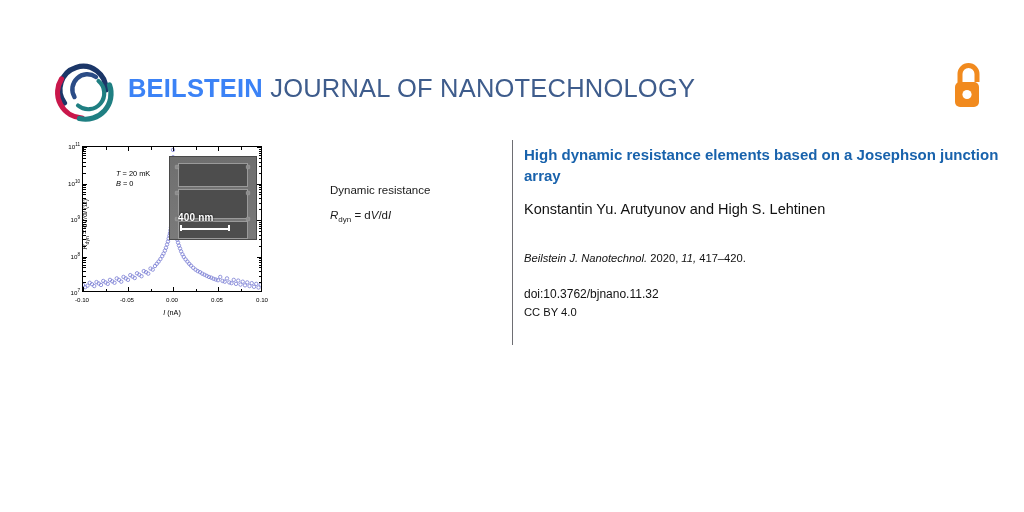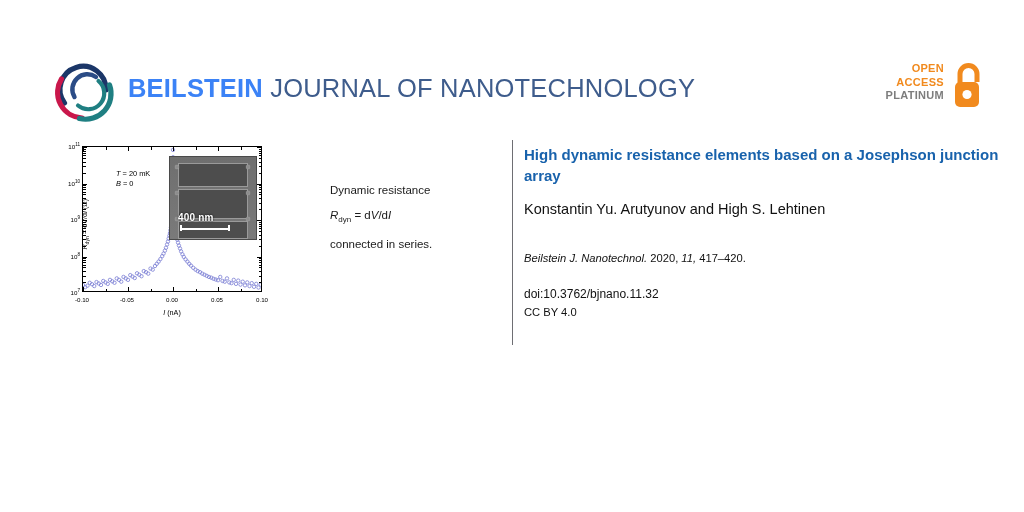--- a/index.html
+++ b/index.html
@@ -254,25 +254,20 @@
 
       <path d="M 46.5 24 A 15.5 15.5 0 0 1 26 48.5" fill="none" stroke="#1f7f82" stroke-width="4.2" stroke-linecap="round"></path>
     </svg>
   </div>
 
   <div id="journal-wordmark">
     <span class="wm-bold">BEILSTEIN</span><span class="wm-light"> JOURNAL OF NANOTECHNOLOGY</span>
   </div>
 
   <div id="open-access-badge">
-    <div id="oa-text">
-      <span class="oa-orange">OPEN</span>
-      <span class="oa-orange">ACCESS</span>
-      <span class="oa-gray">PLATINUM</span>
-    </div>
     <div id="oa-lock-icon">
       <svg width="34" height="50" viewBox="0 0 34 50">
 
         <path d="M 10 24 L 10 14 A 8.5 8.5 0 0 1 27 14 L 27 22" fill="none" stroke="#f18a1e" stroke-width="5"></path>
 
         <rect x="5" y="22" width="24" height="25" rx="5" ry="5" fill="#f18a1e"></rect>
 
         <circle cx="17" cy="34.5" r="4.6" fill="#ffffff"></circle>
       </svg>
     </div>
@@ -520,21 +515,20 @@
     <div class="ylabel-val" style="left: -1px; width: 26px; top: 152px;">10<sup style="font-size:4.6px">7</sup></div>
     <div class="ylabel-val" style="left: -1px; width: 26px; top: 115.5px;">10<sup style="font-size:4.6px">8</sup></div>
     <div class="ylabel-val" style="left: -1px; width: 26px; top: 79px;">10<sup style="font-size:4.6px">9</sup></div>
     <div class="ylabel-val" style="left: -1px; width: 26px; top: 42.5px;">10<sup style="font-size:4.6px">10</sup></div>
     <div class="ylabel-val" style="left: -1px; width: 26px; top: 6px;">10<sup style="font-size:4.6px">11</sup></div>
   </div>
 
 <div id="abstract-caption">
   <div>Dynamic resistance</div>
   <div><i>R</i><sub>dyn</sub><span> = d<i>V</i>/d<i>I</i></span></div>
-  <div>connected in series.</div>
 </div>
 
 <div id="article-title">High dynamic resistance elements based on a Josephson junction array</div>
 <div id="article-authors">Konstantin Yu. Arutyunov and High S. Lehtinen</div>
 <div id="article-citation">
   <span class="cit-italic">Beilstein J. Nanotechnol.</span>
   <span class="cit-bold">2020,</span>
   <span class="cit-italic">11,</span>
   <span>417–420.</span>
 </div>

